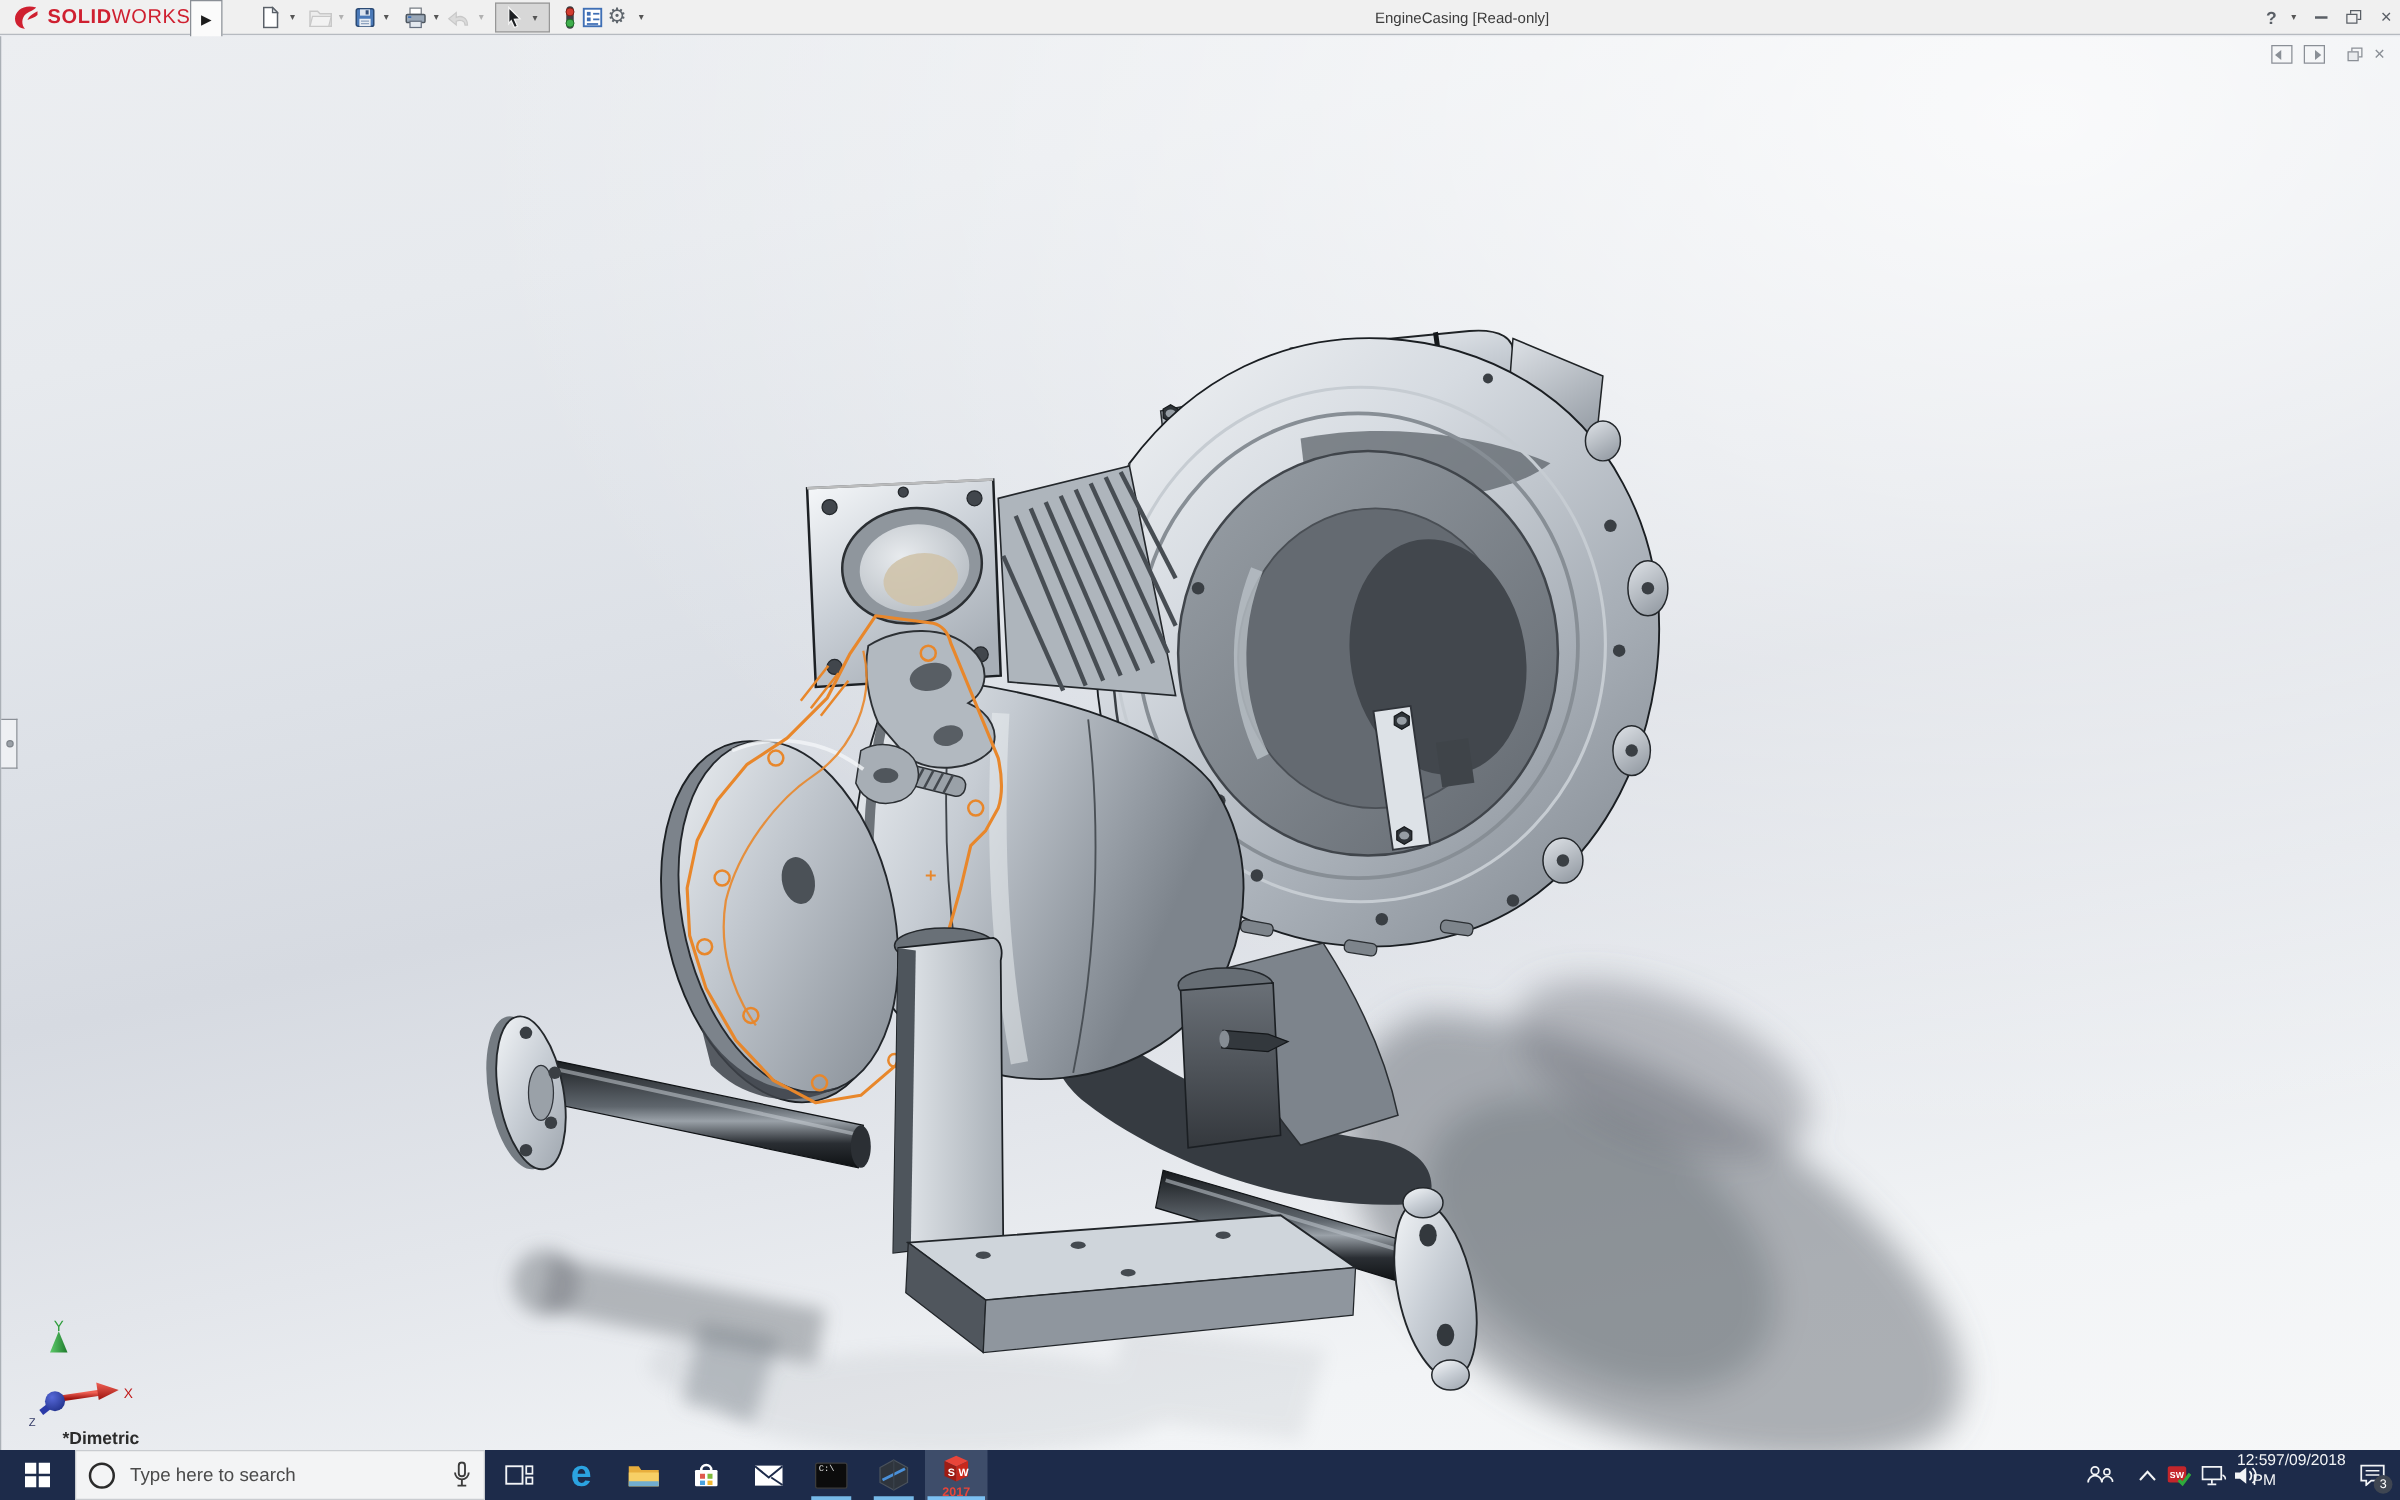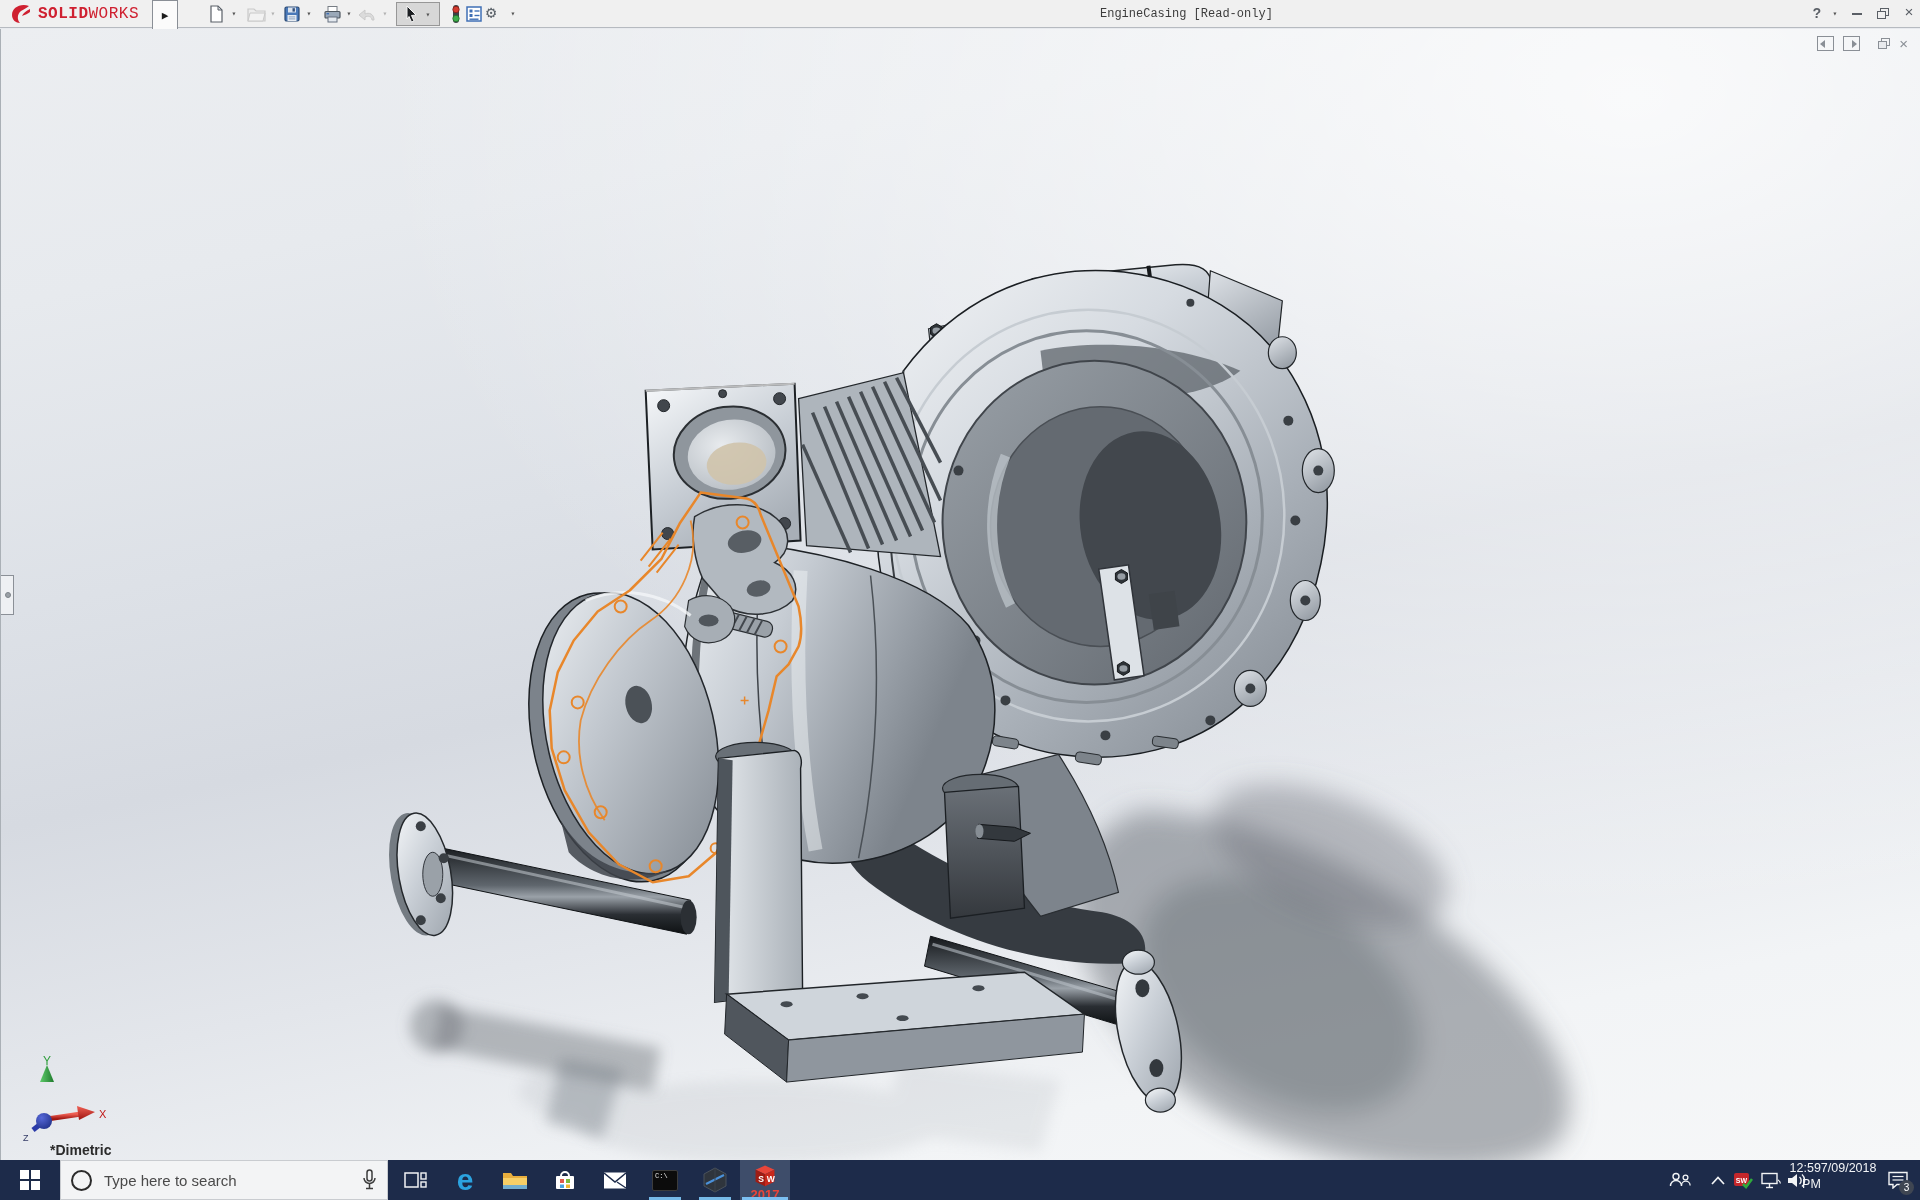--- a/index.html
+++ b/index.html
@@ -1,20 +1,20 @@
 <!DOCTYPE html>
 <html><head>
 <meta charset="utf-8">
 <style>
   * { margin:0; padding:0; box-sizing:border-box; }
   html,body { width:1920px; height:1200px; overflow:hidden; font-family:"Liberation Sans",sans-serif; background:#e8eaee; }
   #screen { position:relative; width:1920px; height:1200px; }
 
   
-  #titlebar { position:absolute; left:0; top:0; width:1920px; height:28px; background:#f0f0f0; border-bottom:1px solid #b6bac0;font-family:Liberation Mono, monospace; }
+  #titlebar { position:absolute; left:0; top:0; width:1920px; height:28px; background:#f0f0f0; border-bottom:1px solid #b6bac0; }
   #brand { position:absolute; left:8px; top:2px; height:24px; display:flex; align-items:center; }
   #brand-text { font-size:16px; font-weight:bold; color:#cf2030; letter-spacing:.5px; margin-left:4px; }
   #brand-text .lt { font-weight:normal; }
   #flyout-btn { position:absolute; left:152px; top:0; width:26px; height:31px; background:#fbfbfb; border:1px solid #8a8f96; display:flex; align-items:center; justify-content:center; font-size:11px; color:#1b1b1b; }
   .tb-ico { position:absolute; top:4px; width:20px; height:20px; display:flex; align-items:center; justify-content:center; }
   .caret { position:absolute; top:9px; font-size:8px; color:#555; width:10px; text-align:center; }
   .disabled { opacity:.4; filter:grayscale(1); }
   #select-box { position:absolute; left:396px; top:2px; width:44px; height:24px; background:#d7d7d7; border:1px solid #979797; display:flex; align-items:center; }
   #gear-ico { position:absolute; left:486px; top:2px; font-size:17px; color:#5f666d; }
   #win-title { position:absolute; left:1100px; top:7px; font-size:12px; color:#3c3c3c; }
@@ -47,21 +47,21 @@
   #search-box { position:absolute; left:60px; top:0; width:328px; height:40px; background:#f3f4f5; display:flex; align-items:center; border:1px solid #c9ccd0; }
   #cortana-ring { width:21px; height:21px; border:2.5px solid #2b2b2b; border-radius:50%; margin-left:10px; flex:none; }
   #search-input { flex:1; border:none; outline:none; background:transparent; font-size:15px; color:#14532d; padding-left:12px; font-family:"Liberation Sans",sans-serif; }
   #search-input::placeholder { color:#4a4a4a; opacity:1; }
   #mic-ico { margin-right:10px; flex:none; }
   .app-cell { position:absolute; top:0; width:50px; height:40px; display:flex; align-items:center; justify-content:center; }
   .app-cell.active { background:#3e4d6a; }
   .runline { position:absolute; bottom:0; left:50%; transform:translateX(-50%); height:3px; width:32px; background:#76b9e8; }
   .runline.wide { width:46px; background:#7cc0f2; }
   .edge-e { font-size:30px; font-weight:bold; color:#2ba3e0; line-height:1; }
-  .sw-year { font-size:13px; font-weight:bold; color:#e8453a; text-align:center; line-height:7px; }
+  .sw-year { font-size:10px; font-weight:bold; color:#e8453a; text-align:center; line-height:7px; }
   .cmd-rect { width:26px; height:21px; background:#0c0c0c; border:1px solid #3c3c3c; border-radius:2px; color:#e8e8e8; font-family:"Liberation Mono",monospace; font-size:7px; padding:1px 2px; }
   .tray-ico { position:absolute; top:0; height:40px; display:flex; align-items:center; justify-content:center; }
   #clock { position:absolute; left:1800px; top:0; width:66px; height:40px; color:#f2f4f6; font-size:12.5px; line-height:16px; text-align:right; display:flex; flex-direction:row; justify-content:center; }
   #action-center { position:absolute; left:1876px; top:0; width:44px; height:40px; display:flex; align-items:center; justify-content:center; }
   #ac-badge { position:absolute; right:6px; bottom:5px; width:15px; height:15px; border-radius:50%; background:#3f4652; color:#fff; font-size:10px; display:flex; align-items:center; justify-content:center; }
 </style>
 </head>
 <body>
 
 <div id="screen">

